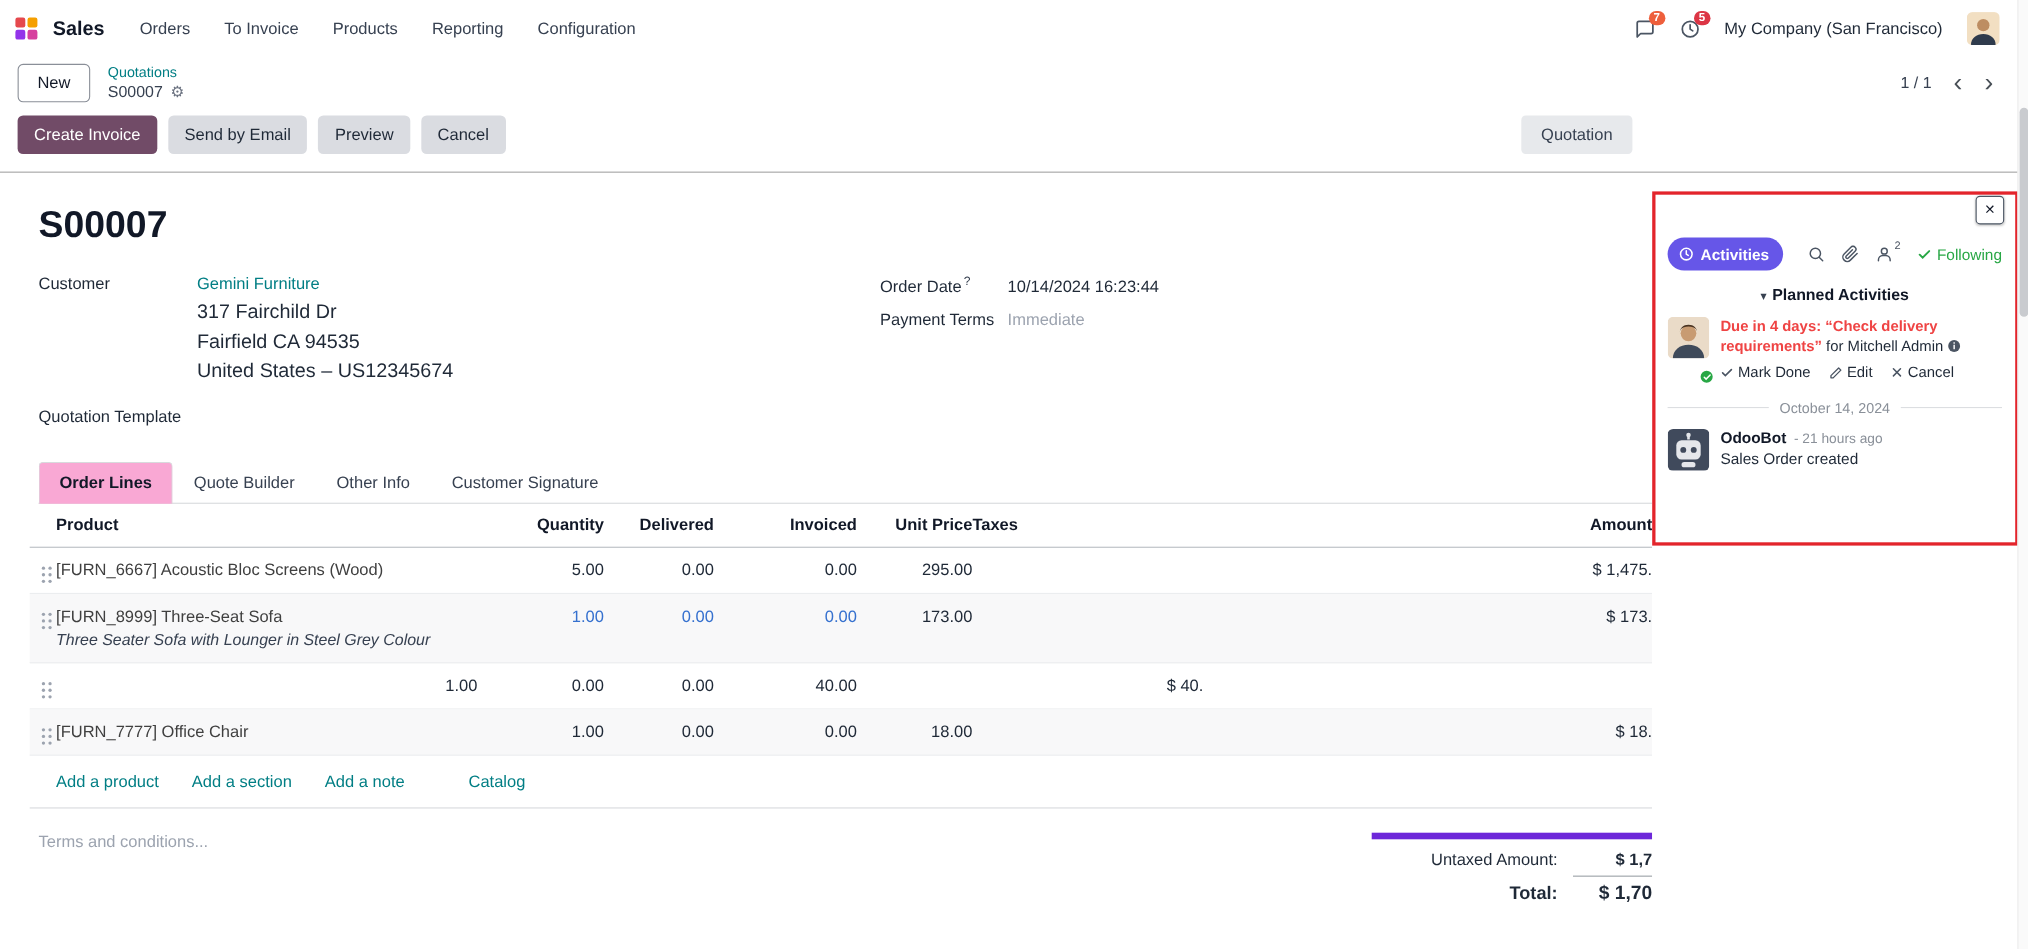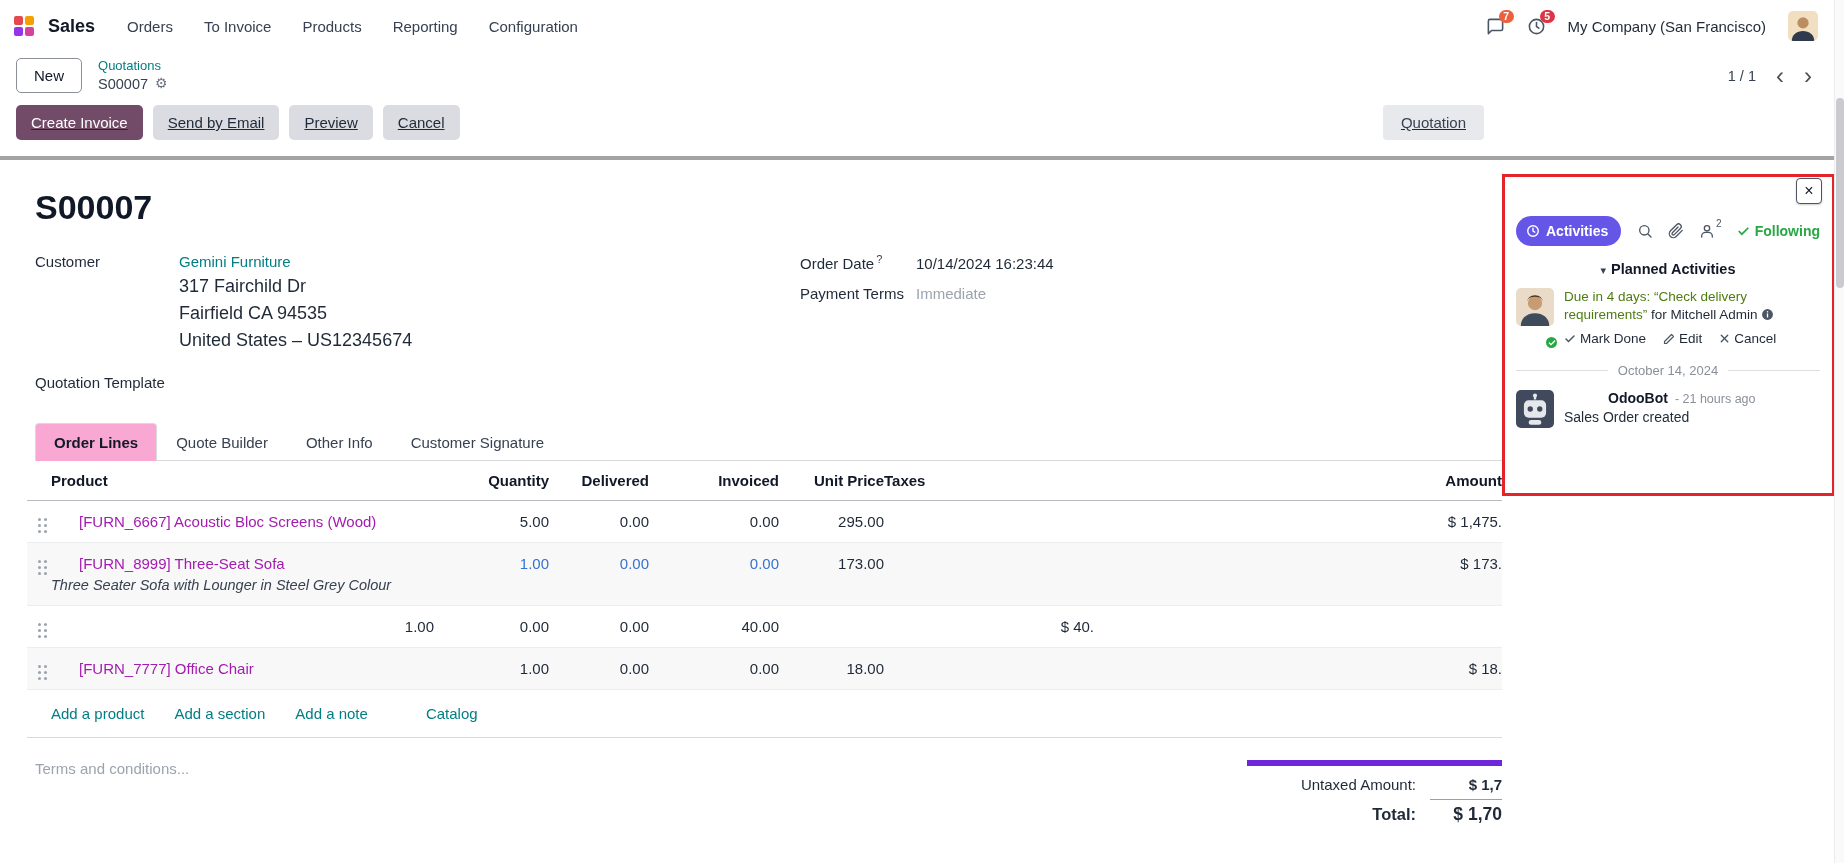--- a/index.html
+++ b/index.html
@@ -33,21 +33,21 @@
   .btn-new { background:#fff; border:1px solid #8a8f98; border-radius:5px; padding:8px 17px; font-size:15px; color:#111827; font-weight:500; cursor:pointer; }
   .crumbs { margin-left:16px; display:flex; flex-direction:column; line-height:1.25; }
   .crumb-parent { font-size:13px; color:#017E84; cursor:pointer; }
   .crumb-current { font-size:14.5px; color:#374151; display:flex; align-items:center; gap:7px; font-weight:500; }
   .gear { color:#6b7280; font-size:14px; cursor:pointer; }
   .pager { margin-left:auto; display:flex; align-items:center; gap:20px; margin-right:14px; }
   .pager-count { font-size:14.5px; color:#374151;margin-left:16px; }
   .chev { font-size:24px; color:#495057; cursor:pointer; line-height:1; }
 
   
-  .button-row { display:flex; align-items:center; gap:10px; padding:4px 18px 16px 16px; border-bottom:4px solid #a3a3a3;text-decoration:underline; }
+  .button-row { display:flex; align-items:center; gap:10px; padding:4px 18px 16px 16px; border-bottom:1px solid #a3a3a3; }
   .btn { border:none; border-radius:5px; padding:9px 15px; font-size:15px; cursor:pointer; font-family:inherit; }
   .btn.primary { background:#714B67; color:#fff; }
   .btn.secondary { background:#dadce1; color:#1f2937; }
   .stage { margin-left:auto; margin-right:342px; background:#e7e9ec; color:#374151; font-size:15px; padding:9px 18px; border-radius:4px; cursor:pointer; }
 
   
   .sheet { padding:28px 0 0 35px; position:relative; }
   .doc-title { font-size:34px; font-weight:700; color:#111827; margin:0 0 26px; }
   .fields { display:flex; }
   .col-left { width:765px; }
@@ -71,21 +71,21 @@
   .lines { margin-left:-8px; width:1475px; }
   .grid { display:grid; grid-template-columns:24px 383px 115px 100px 130px 105px 210px minmax(0,1fr); align-items:start; }
   .hdr { border-bottom:1px solid #b9bdc2; }
   .hdr .cell { font-weight:600; color:#111827; padding:11px 0; }
   .cell { padding:12px 0; font-size:15px; }
   .c-num { text-align:right; }
   .c-tax { padding-left:14px; }
   .c-amt { text-align:right; white-space:nowrap; overflow:hidden; }
   .line-row { border-bottom:1px solid #ebedef; }
   .line-row:nth-of-type(3), .line-row:nth-of-type(5) { background:#f8f8f9; }
-  .prod-name { color:#a21caf;margin-left:28px; }
+  .prod-name { color:#404040; }
   .prod-desc { font-style:italic; font-size:14.5px; color:#374151; margin-top:5px; }
   .blue { color:#3671CF; }
   .drag { width:24px; display:flex; justify-content:center; padding-top:17px; cursor:grab; }
   .drag i { width:3px; height:3px; border-radius:50%; background:#9ca3af; display:block;
             box-shadow:0 6px 0 #9ca3af, 0 12px 0 #9ca3af, 6px 0 0 #9ca3af, 6px 6px 0 #9ca3af, 6px 12px 0 #9ca3af; }
   .links-row { display:flex; gap:30px; padding:15px 0 15px 24px; border-bottom:1px solid #d8dadd; font-size:15px; }
   .links-row .catalog { margin-left:28px; }
 
   
   .bottom-row { display:flex; width:1467px; padding-top:22px; }
@@ -102,39 +102,39 @@
   .red-frame { position:absolute; left:1502px; top:174px; width:333px; height:322px; border:3px solid #E3242B; z-index:6; pointer-events:none; }
   .close-btn { position:absolute; top:10px; right:12px; width:26px; height:26px; background:#fff; border:1px solid #4b5563; border-radius:4px;
                display:flex; align-items:center; justify-content:center; font-size:16px; color:#111827; cursor:pointer; z-index:7;
                box-shadow:0 1px 2px rgba(0,0,0,.2); }
   .chat-toolbar { margin-top:48px; display:flex; align-items:center; }
   .pill { background:#6656E8; color:#fff; border:none; border-radius:16px; padding:7px 13px 7px 10px; font-size:14px; font-weight:600;
           display:flex; align-items:center; gap:6px; cursor:pointer; font-family:inherit; }
   .toolbar-icons { margin-left:auto; display:flex; align-items:center; gap:15px; color:#4b5563; }
   .toolbar-icons .ticon { cursor:pointer; display:flex; align-items:flex-start; }
   .sup2 { font-size:10px; position:relative; top:-5px; margin-left:1px; }
-  .following { display:flex; align-items:center; gap:5px; color:#28A745; font-size:14px; font-weight:700; margin-left:15px; cursor:pointer; }
+  .following { display:flex; align-items:center; gap:5px; color:#28A745; font-size:14px; font-weight:400; margin-left:15px; cursor:pointer; }
   .planned-hdr { margin-top:15px; text-align:center; font-size:14.5px; font-weight:700; color:#111827; cursor:pointer; }
   .planned-hdr .arrow { font-size:11px; color:#374151; margin-right:5px; }
   .activity { margin-top:11px; display:flex; gap:10px; }
   .av-wrap { position:relative; flex:0 0 auto; }
   .avatar { width:38px; height:38px; border-radius:5px; overflow:hidden; display:block; }
   .av-badge { position:absolute; bottom:-4px; right:-5px; width:15px; height:15px; border-radius:50%; background:#28A745; border:2px solid #fff;
               display:flex; align-items:center; justify-content:center; color:#fff; }
   .act-text { font-size:13.5px; line-height:1.35; }
-  .due { color:#4d7c0f; font-weight:400; }
+  .due { color:#ef4444; font-weight:700; }
   .assignee { color:#1f2937; }
   .info-dot { display:inline-flex; vertical-align:-2px; margin-left:3px; }
   .act-actions { display:flex; gap:17px; margin-top:7px; font-size:13.5px; color:#1f2937; font-weight:500; }
   .act-actions span { display:flex; align-items:center; gap:4px; cursor:pointer; }
   .act-actions svg { color:#4b5563; }
   .date-div { margin:17px 0 12px; display:flex; align-items:center; gap:10px; color:#8a9099; font-size:13px; }
   .date-div::before, .date-div::after { content:""; flex:1; border-top:1px solid #dcdee1; }
   .message { display:flex; gap:10px; }
-  .msg-head { display:flex; align-items:baseline; gap:7px;margin-left:44px; }
+  .msg-head { display:flex; align-items:baseline; gap:7px; }
   .msg-author { font-size:14px; font-weight:700; color:#111827; }
   .msg-time { font-size:12.5px; color:#8a9099; }
   .msg-body { font-size:14px; color:#1f2937; margin-top:3px; }
 
   
   .scrollbar { position:absolute; right:0; top:0; width:10px; height:863px; background:#fafafa; border-left:1px solid #ececec; z-index:8; }
   .thumb { position:absolute; top:98px; left:1px; width:8px; height:190px; background:#c9cbcf; border-radius:4px; cursor:pointer; }
 
   svg { display:block; }
 </style>

